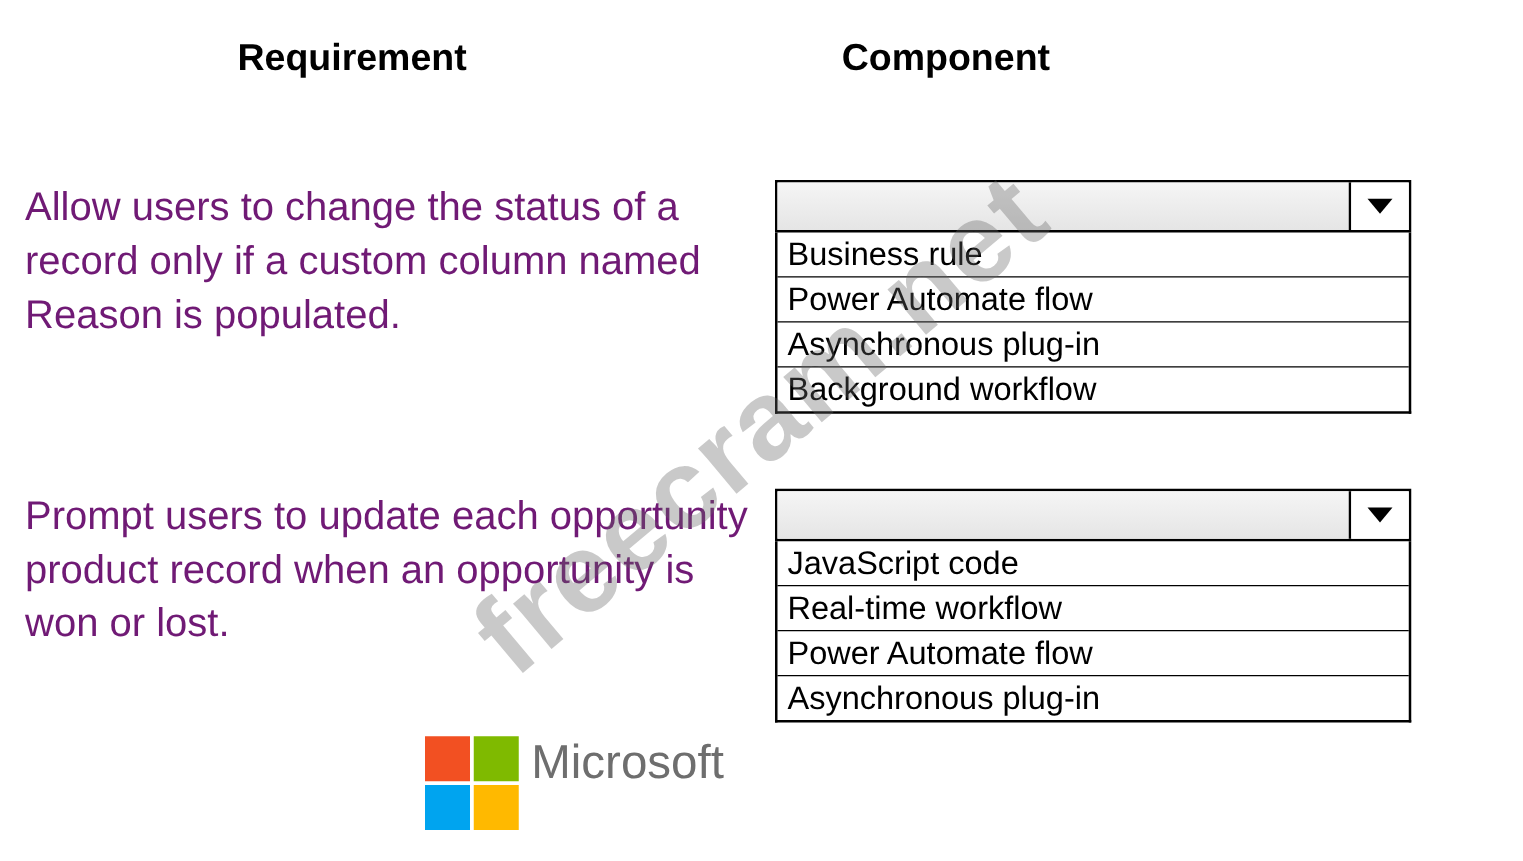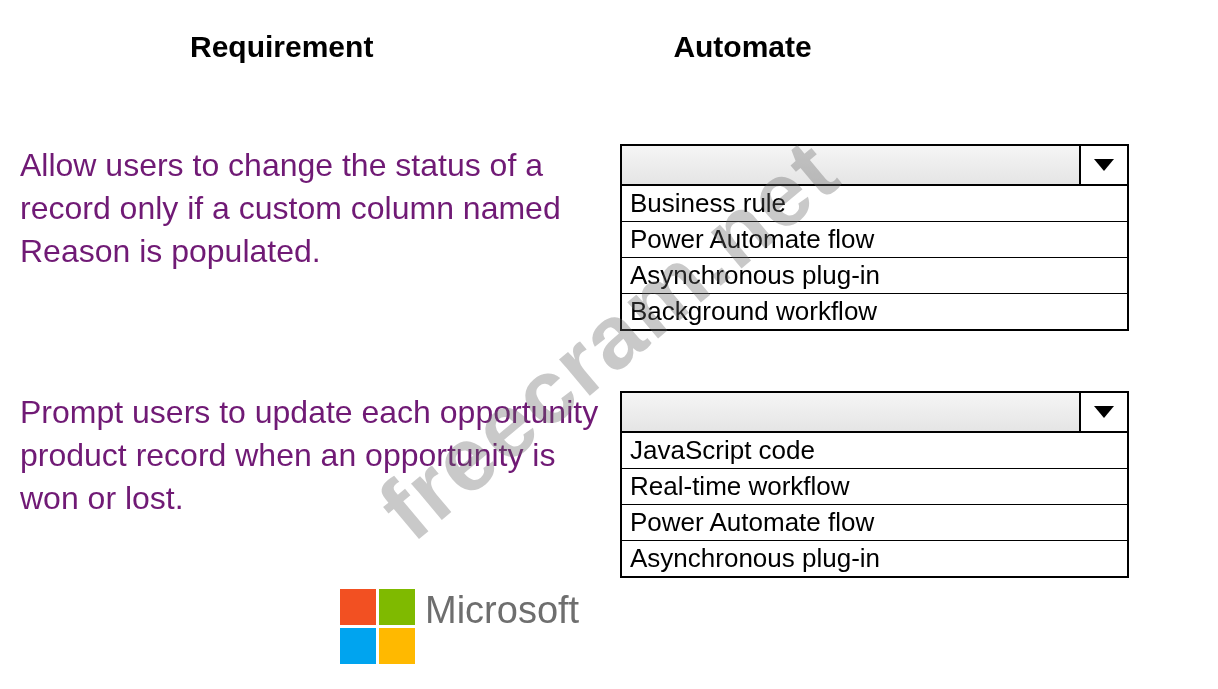--- a/index.html
+++ b/index.html
@@ -119,21 +119,21 @@
       font-size: 38px;
       color: #6e6e6e;
       font-weight: 400;
     }
   </style>
 </head>
 <body>
 
 <div class="headers">
   <div class="header-req">Requirement</div>
-  <div class="header-comp">Automate</div>
+  <div class="header-comp">Component</div>
 </div>
 
 <div class="row">
   <div class="req-text">Allow users to change the status of a record only if a custom column named Reason is populated.</div>
   <div class="component-box">
     <div class="dropdown-header">
       <div class="dropdown-left"></div>
       <div class="dropdown-arrow">
         <svg viewBox="0 0 24 16">
             <polygon points="2,2 22,2 12,14" fill="#000"></polygon>

